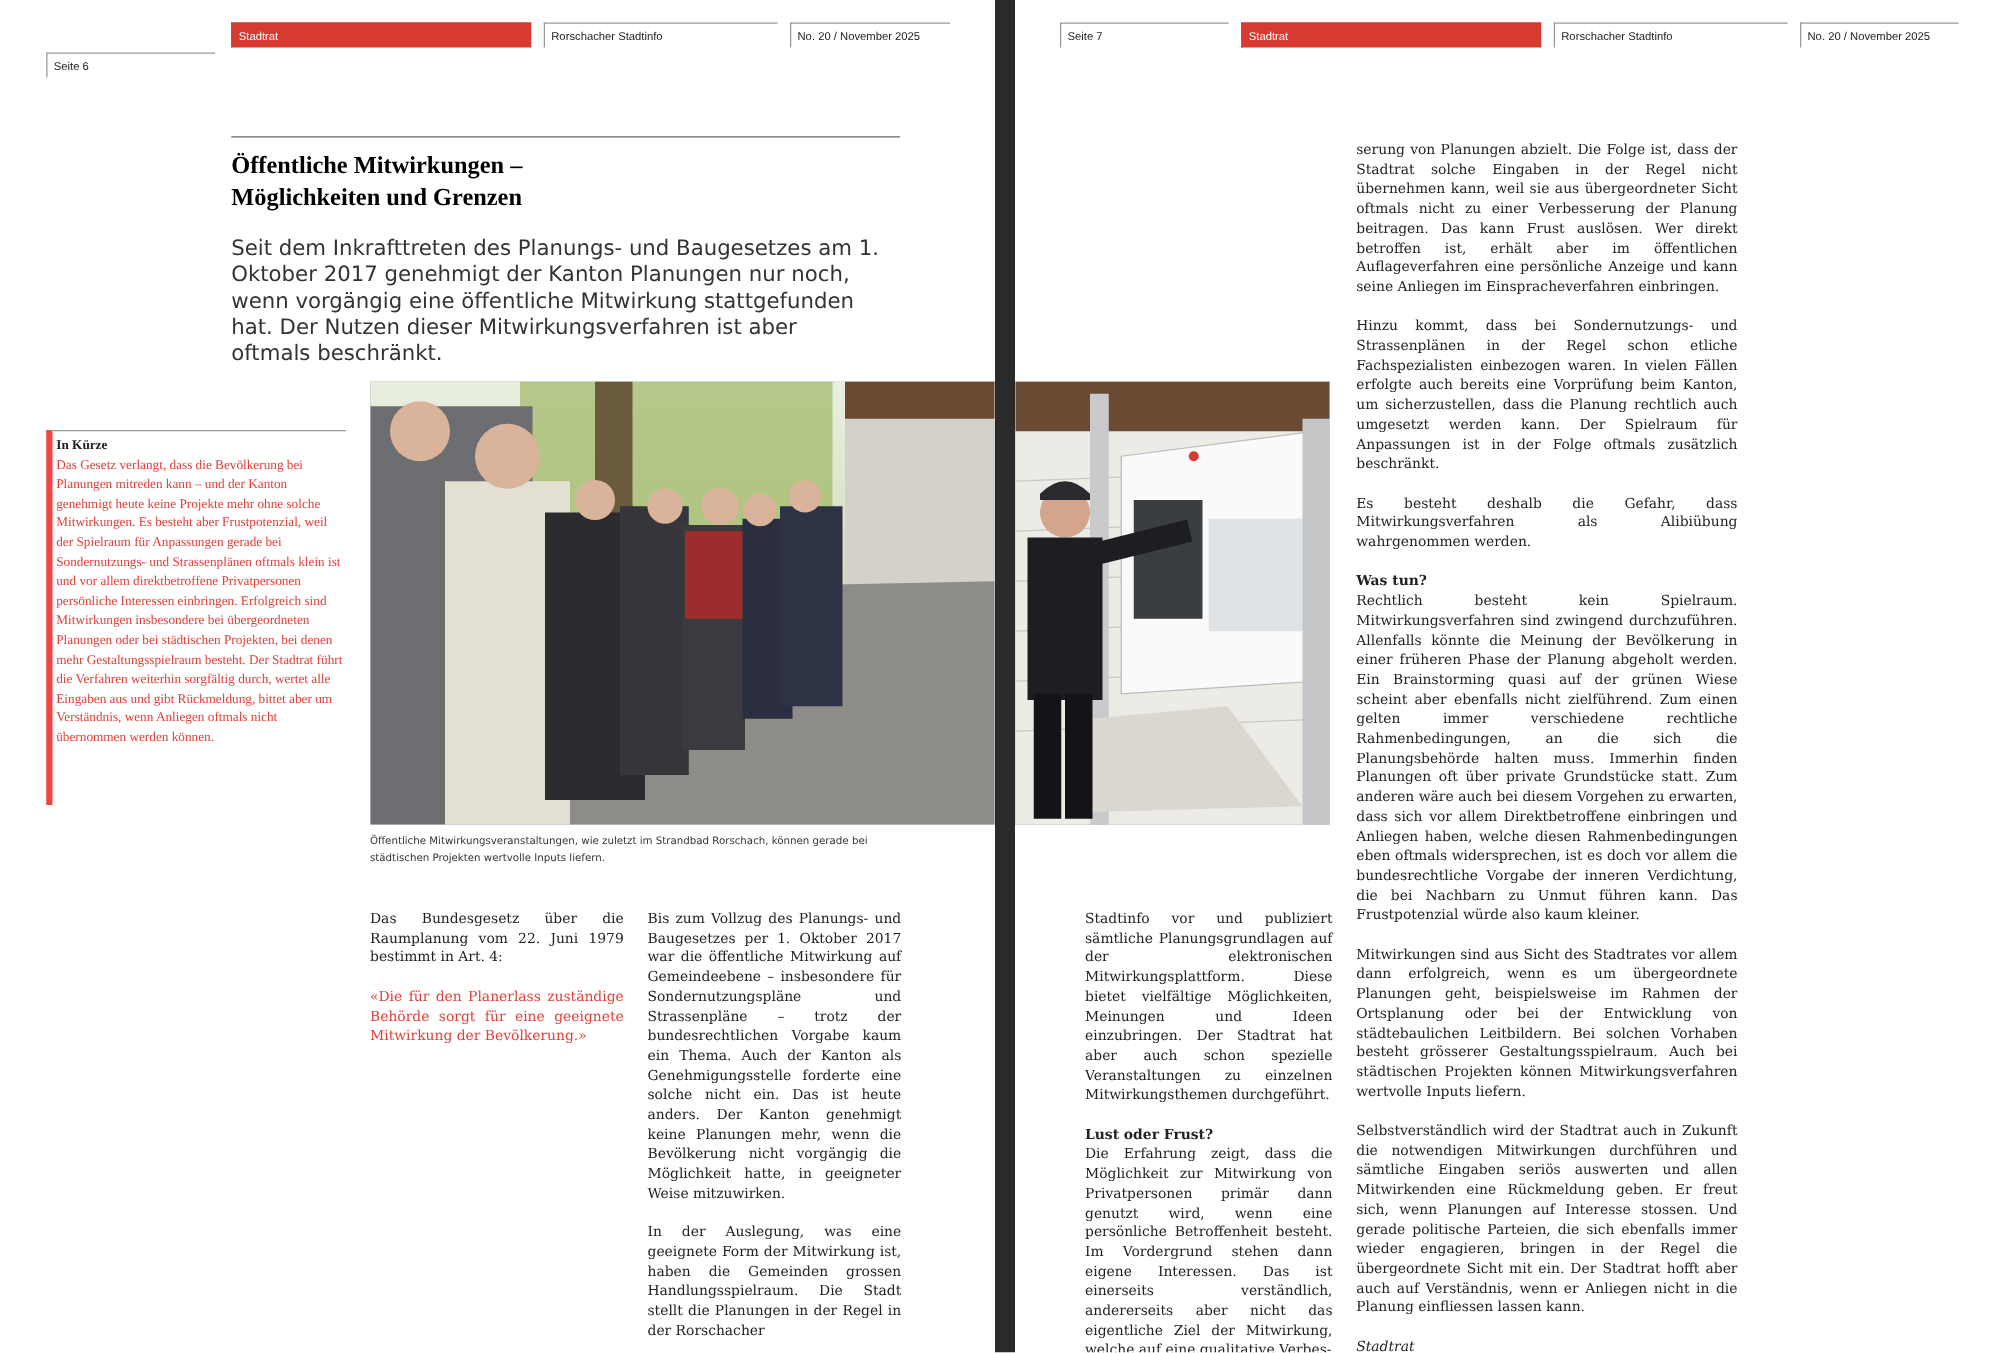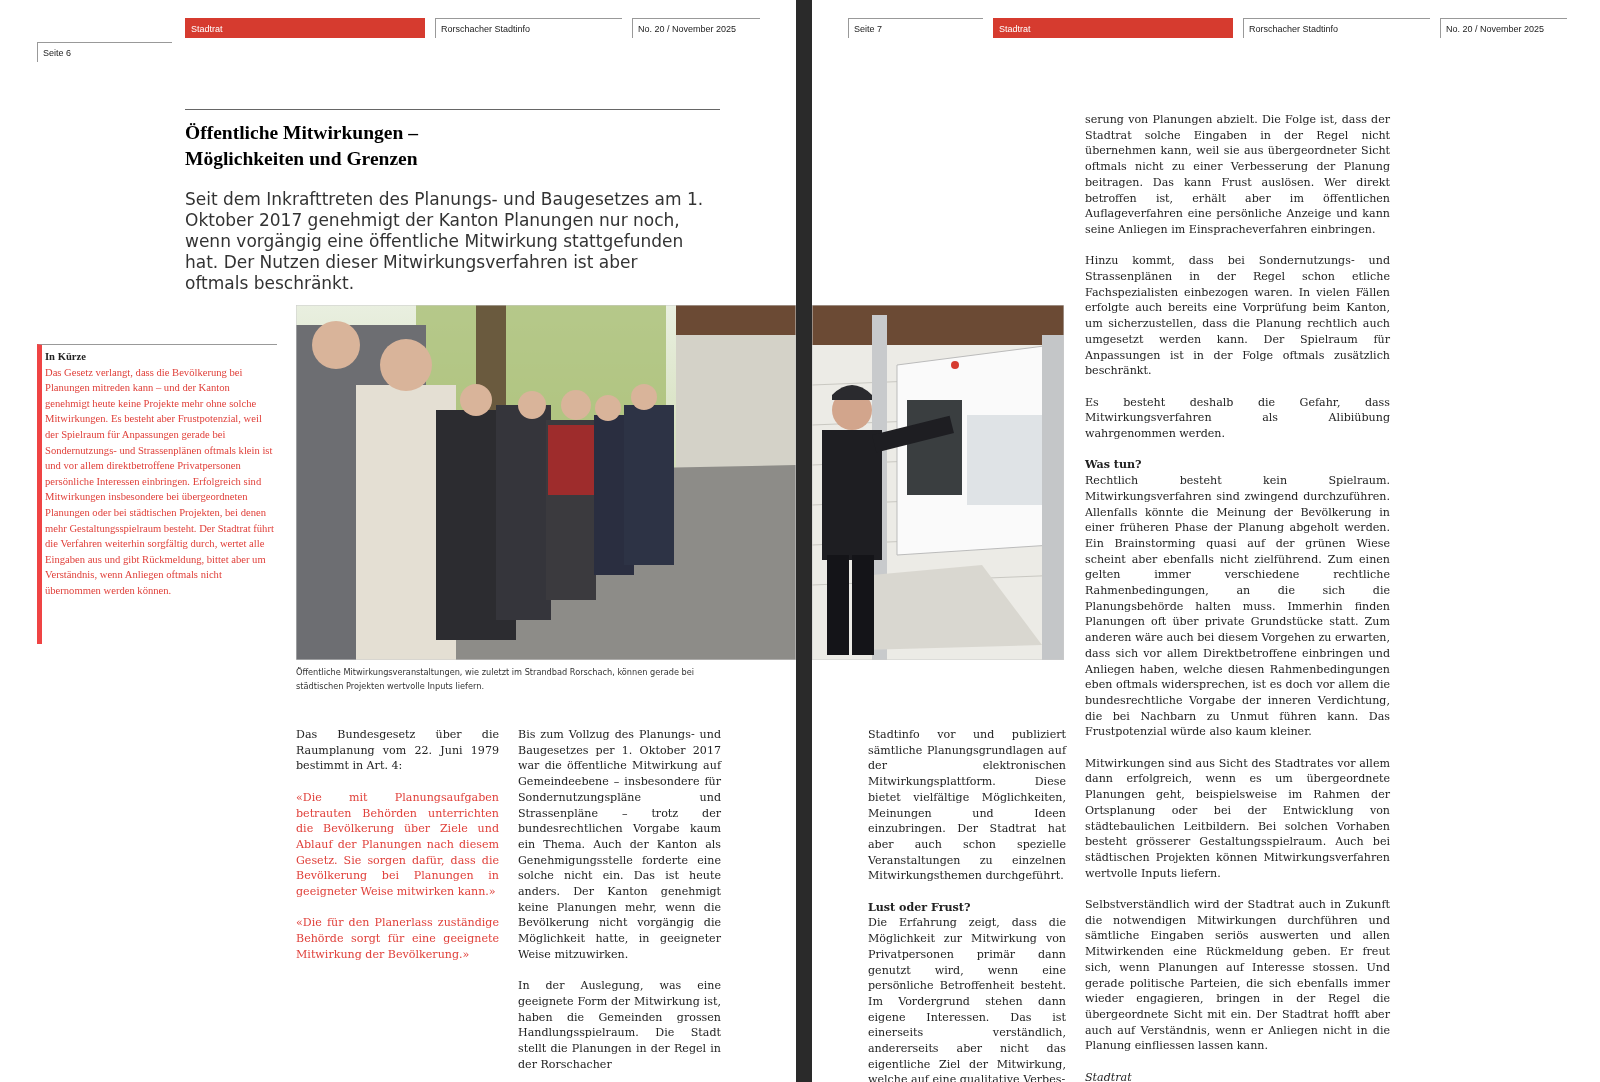--- a/index.html
+++ b/index.html
@@ -113,21 +113,20 @@
         <circle cx="348" cy="92" r="13"></circle>
       </g>
       <rect x="0" y="0" width="500" height="355" fill="none" stroke="#ccc"></rect>
     </svg>
   </div>
 
   <div class="caption">Öffentliche Mitwirkungsveranstaltungen, wie zuletzt im Strandbad Rorschach, können gerade bei städtischen Projekten wertvolle Inputs liefern.</div>
 
   <div class="col" id="col1" style="left:296px; top:727px; width:203px;">
       <p>Das Bundesgesetz über die Raumplanung vom 22. Juni 1979 bestimmt in Art. 4:</p>
-      <p class="red">«Die mit Planungsaufgaben betrauten Behörden unterrichten die Bevölkerung über Ziele und Ablauf der Planungen nach diesem Gesetz. Sie sorgen dafür, dass die Bevölkerung bei Planungen in geeigneter Weise mitwirken kann.»</p>
       <p class="red">«Die für den Planerlass zuständige Behörde sorgt für eine geeignete Mitwirkung der Bevölkerung.»</p>
     </div>
   <div class="col" id="col2" style="left:518px; top:727px; width:203px;">
       <p>Bis zum Vollzug des Planungs- und Baugesetzes per 1. Oktober 2017 war die öffentliche Mitwirkung auf Gemeindeebene – insbesondere für Sondernutzungspläne und Strassenpläne – trotz der bundesrechtlichen Vorgabe kaum ein Thema. Auch der Kanton als Genehmigungsstelle forderte eine solche nicht ein. Das ist heute anders. Der Kanton genehmigt keine Planungen mehr, wenn die Bevölkerung nicht vorgängig die Möglichkeit hatte, in geeigneter Weise mitzuwirken.</p>
       <p>In der Auslegung, was eine geeignete Form der Mitwirkung ist, haben die Gemeinden grossen Handlungsspielraum. Die Stadt stellt die Planungen in der Regel in der Rorschacher</p>
     </div>
 </div>
 
 <div class="gutter"></div>
 

